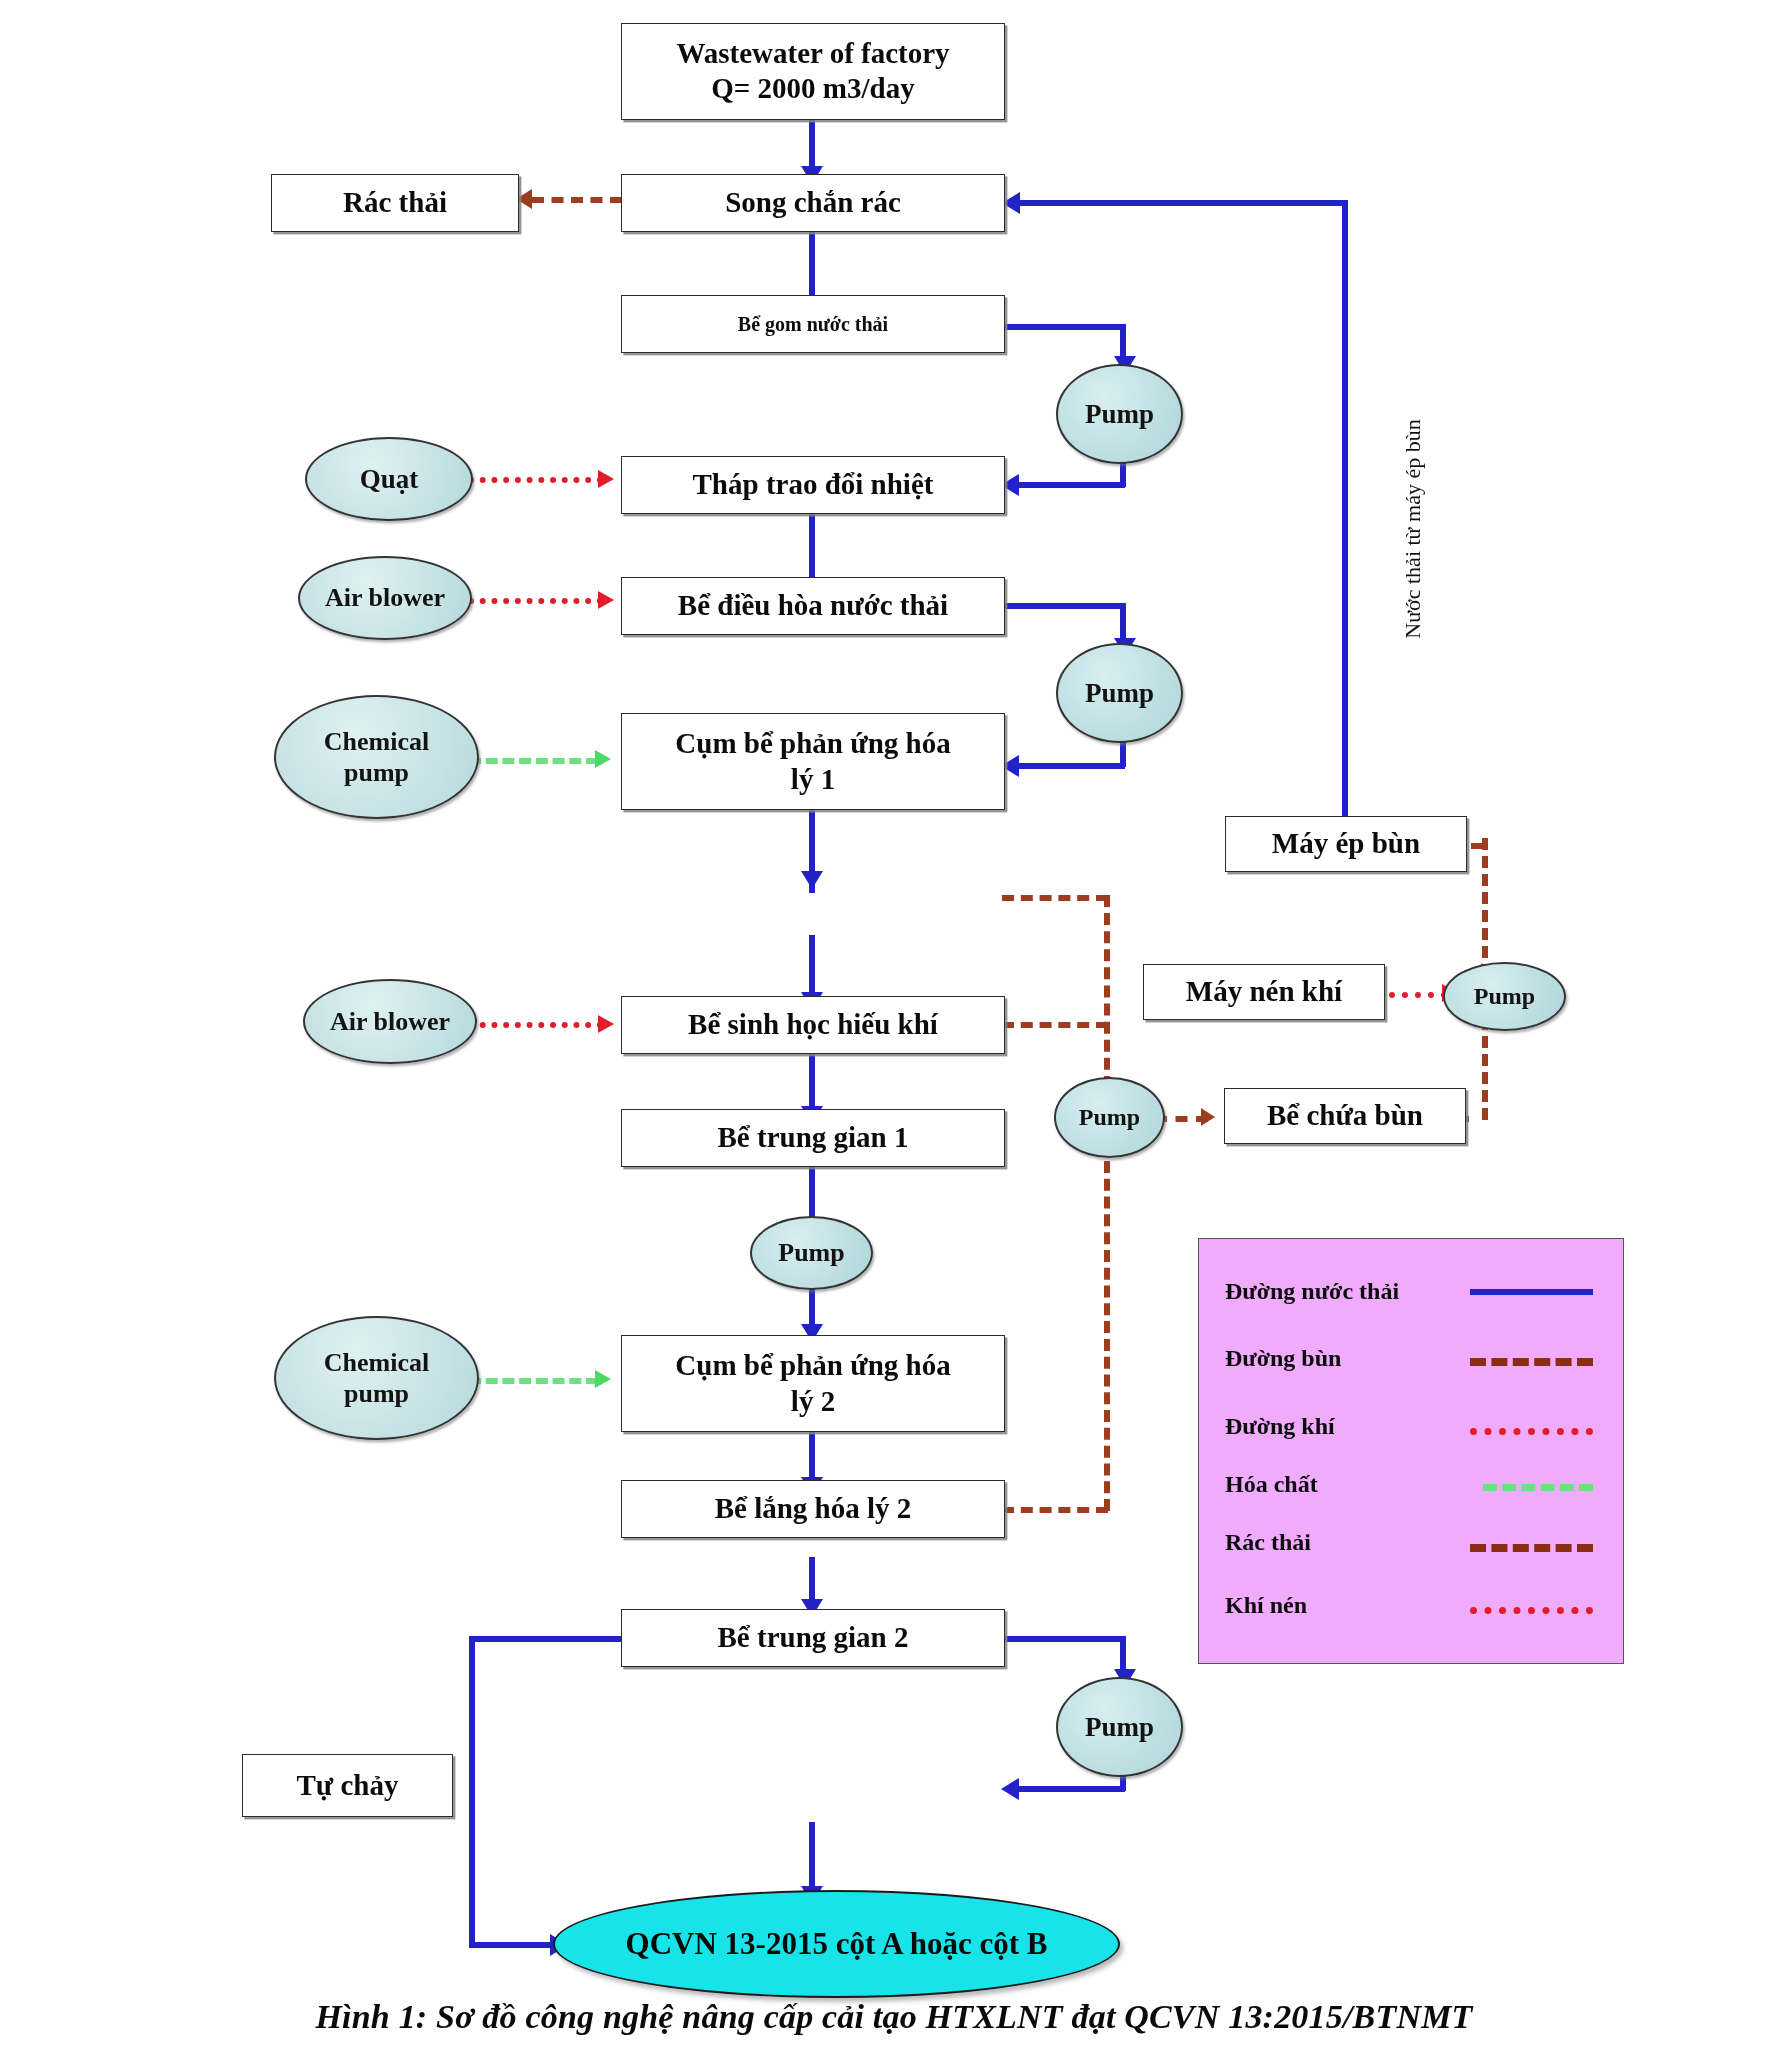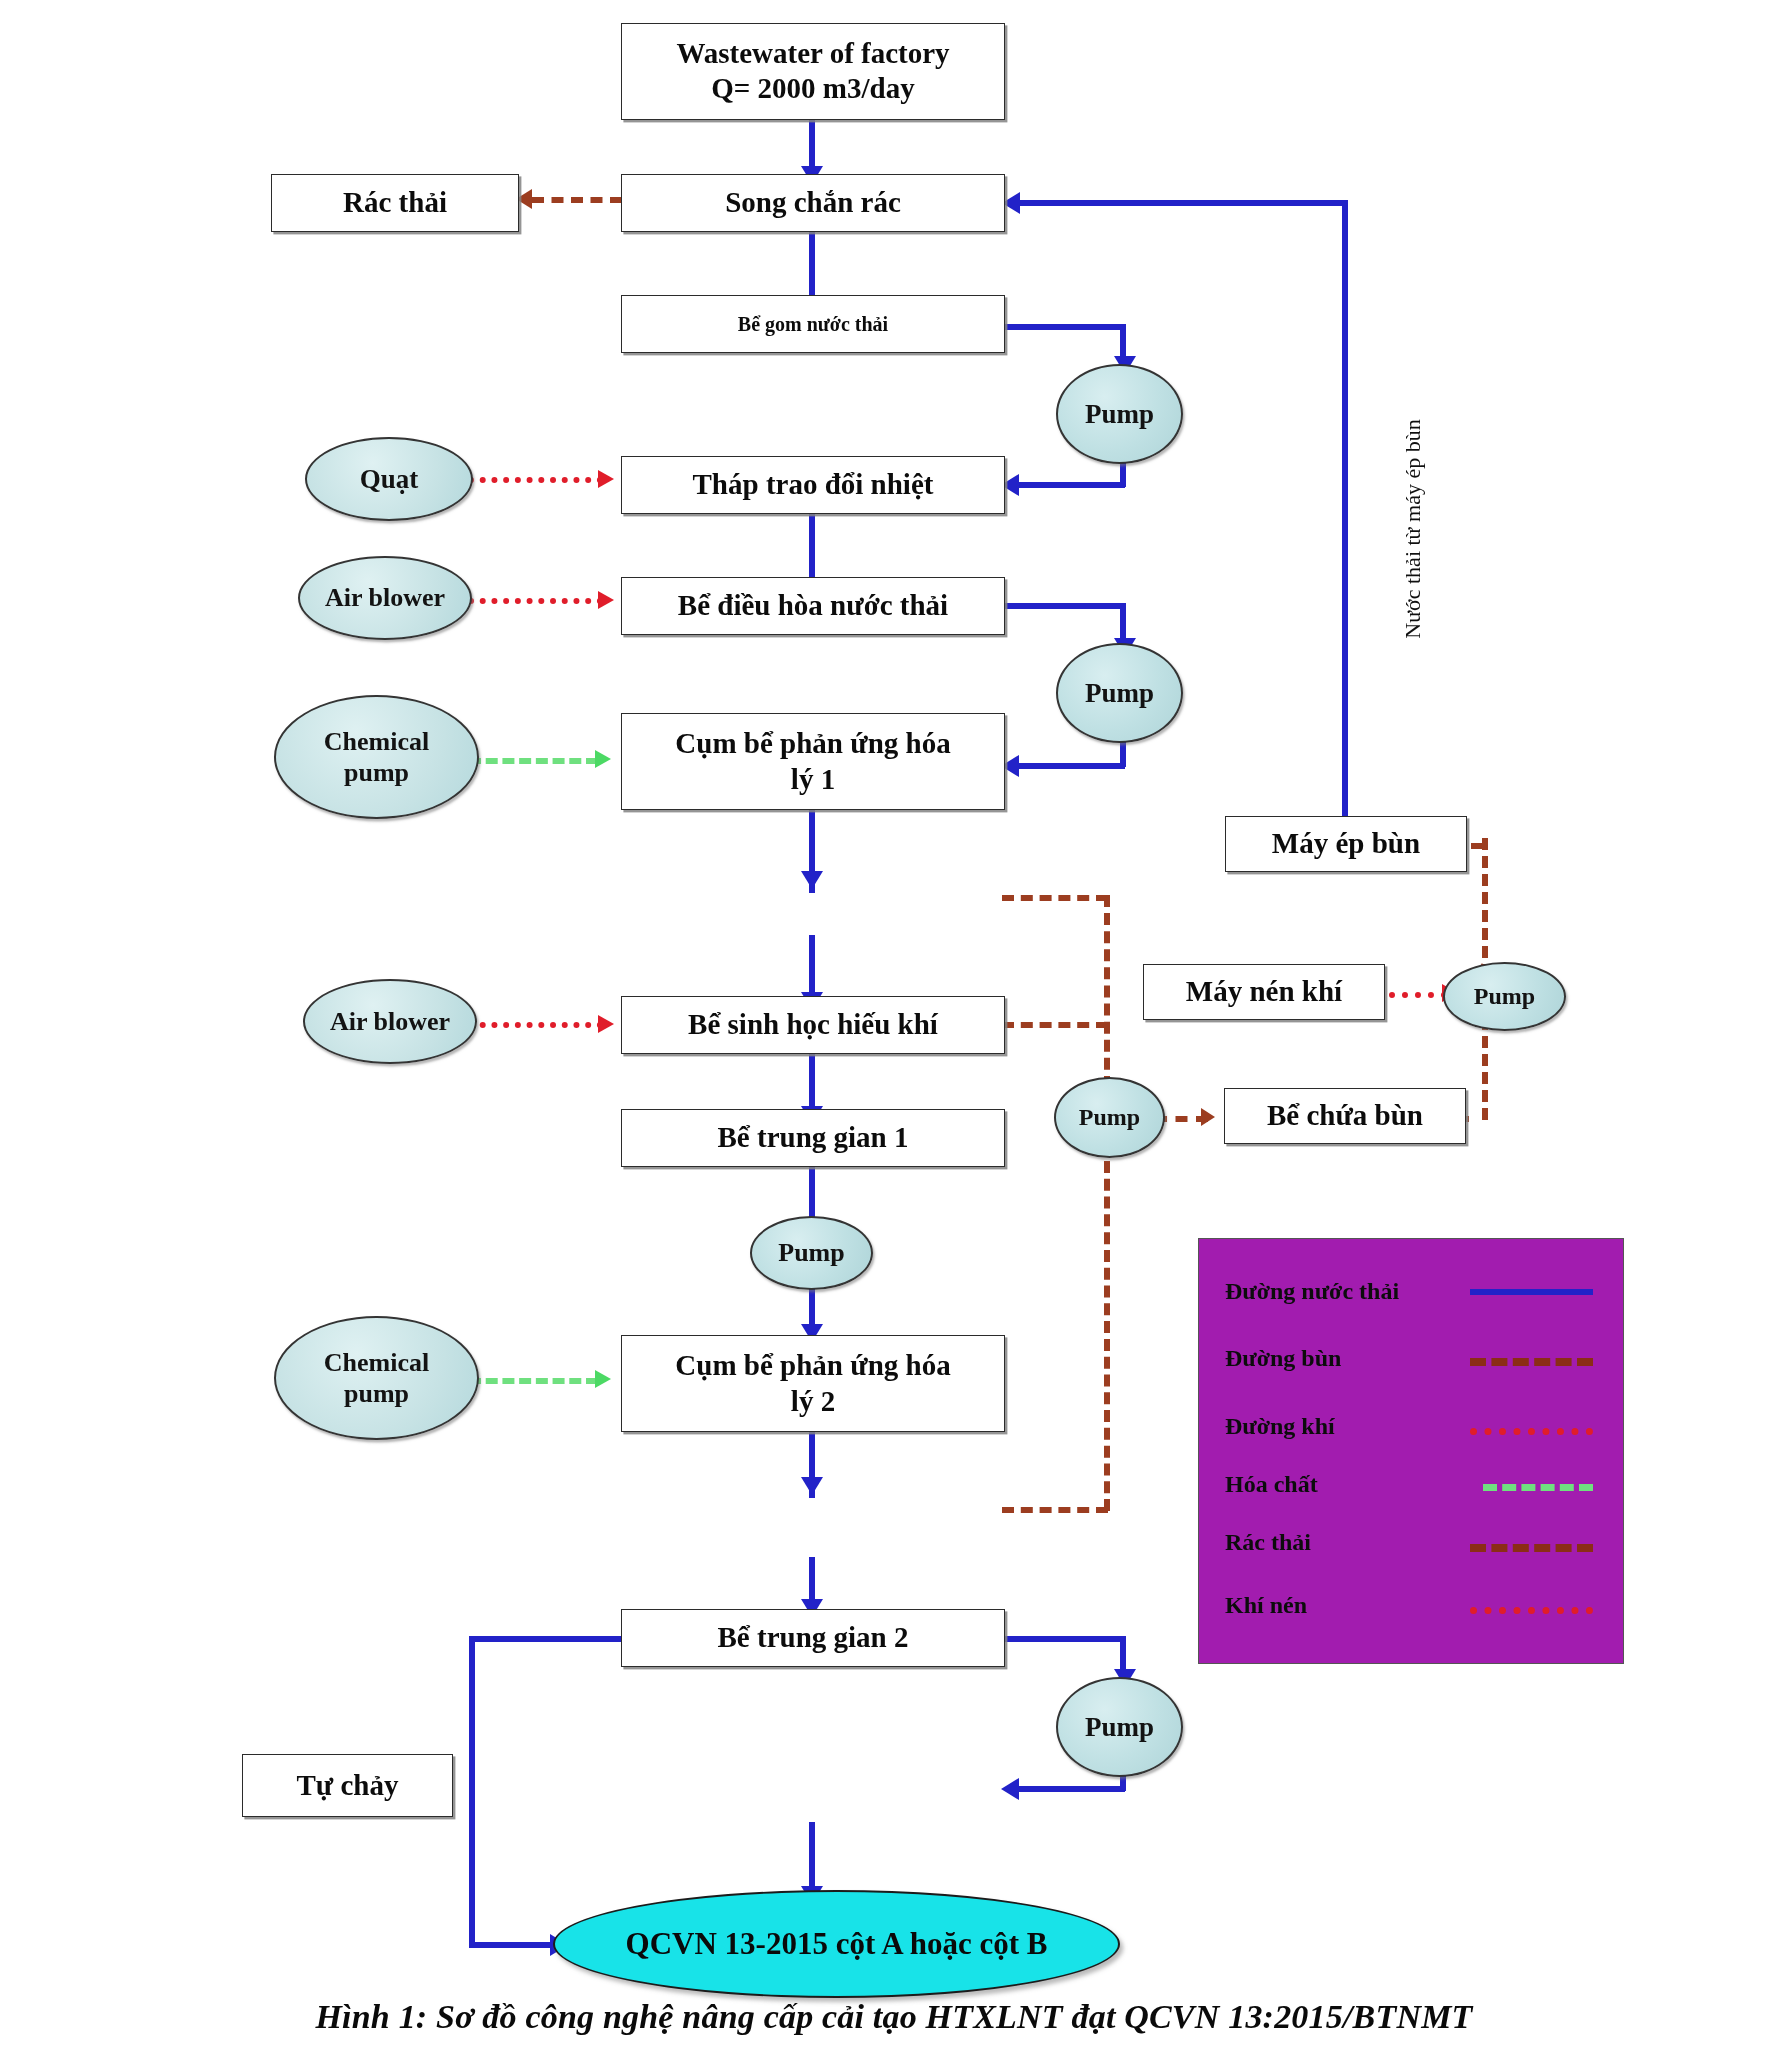--- a/index.html
+++ b/index.html
@@ -63,21 +63,21 @@
   .ah-r-c{border-top:9.7px solid transparent;border-bottom:9.7px solid transparent;border-left:16px solid #4cd964;}
 
   
   .vtext{
     position:absolute;transform:rotate(-90deg);transform-origin:center center;
     white-space:nowrap;font-family:"Liberation Serif", serif;font-size:22px;color:#101010;
   }
 
   
   #legend{
-    position:absolute;box-sizing:border-box;background:#a21caf;
+    position:absolute;box-sizing:border-box;background:#f0abfc;
     border:1.6px solid #555;
   }
   .lg-label{position:absolute;font-weight:bold;font-size:24px;color:#0c0c0c;white-space:nowrap;}
   .lg-swatch{position:absolute;}
   .sw-solid{background:#2222c8;height:6.4px;}
   .sw-dash{height:0;border-top:8px dashed #8b2d16;}
   .sw-dot{height:0;border-top:7.3px dotted #e01d2a;}
   .sw-dashdot{height:0;border-top:7.3px dashed #6fe07f;}
 
   
@@ -228,20 +228,23 @@
 
   <div class="box" style="left:621px;top:1109px;width:384px;height:58px;font-size:29px;">
     <span>Bể trung gian 1</span>
   </div>
 
   <div class="box" style="left:621px;top:1335px;width:384px;height:97px;font-size:29px;flex-direction:column;">
     <span>Cụm bể phản ứng hóa</span>
     <span>lý 2</span>
   </div>
 
+  <div class="box" style="left:621px;top:1480px;width:384px;height:58px;font-size:29px;">
+    <span>Bể lắng hóa lý 2</span>
+  </div>
 
   <div class="box" style="left:621px;top:1609px;width:384px;height:58px;font-size:29px;">
     <span>Bể trung gian 2</span>
   </div>
 
 
   <div class="box" style="left:242px;top:1754px;width:211px;height:63px;font-size:29px;">
     <span>Tự chảy</span>
   </div>
 

